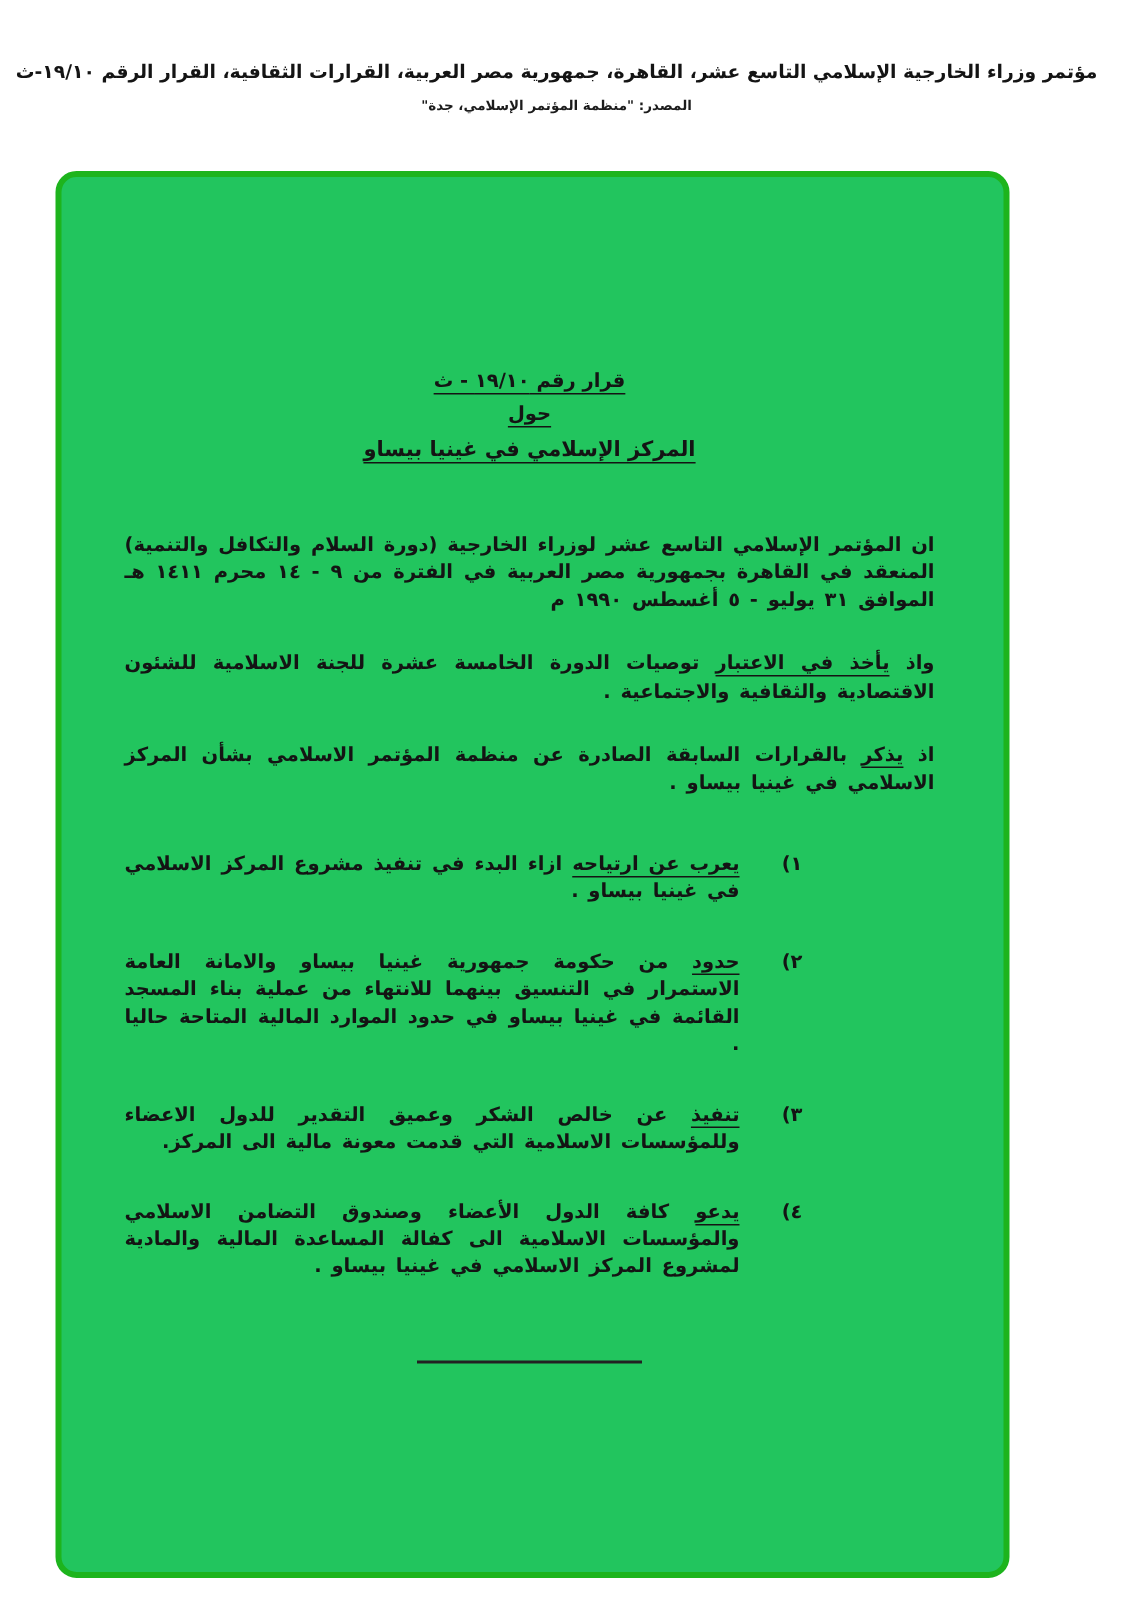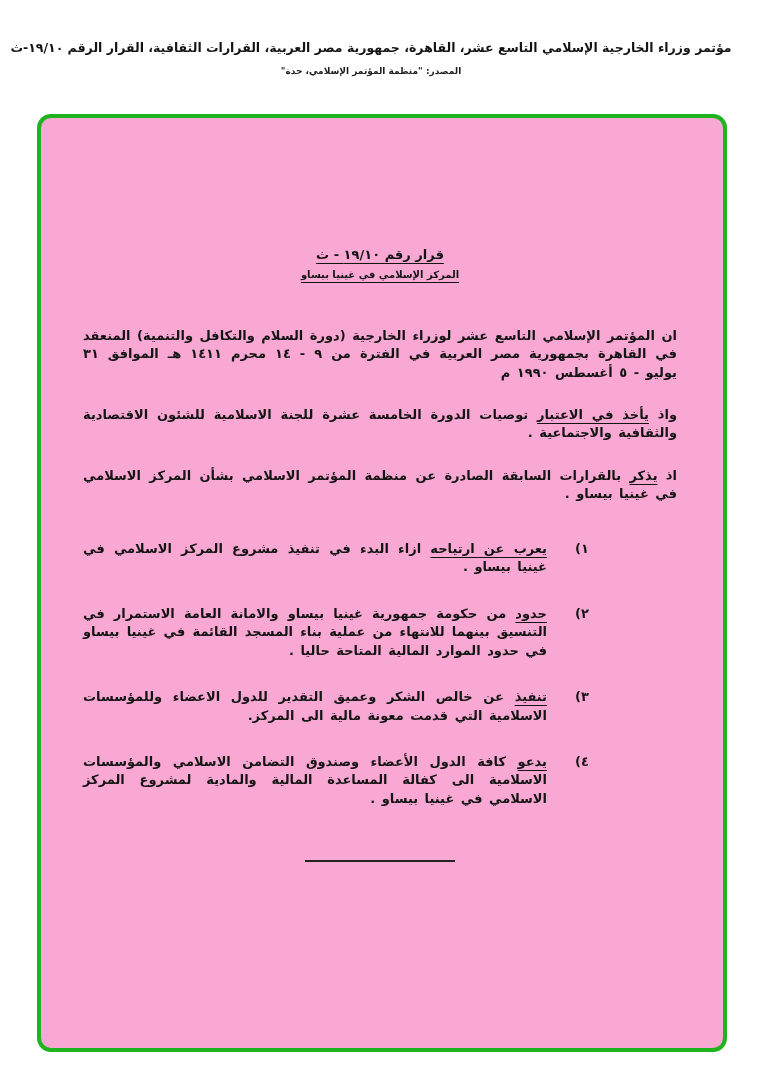--- a/index.html
+++ b/index.html
@@ -14,38 +14,38 @@
 
   
   .doc-header { position:absolute; top:40px; left:0; right:16px; text-align:center; }
   .doc-header .h1 { font-size:12.5px; font-weight:700; letter-spacing:0; }
   .doc-header .h2 { font-size:9px; font-weight:700; margin-top:11px; color:#1c1c1c; }
 
   
   .frame {
     position:absolute;
     top:114px; left:37px;
-    width:690px; height:938px;
+    width:636px; height:938px;
     border:4px solid #1db41d;
     border-radius:14px;
-    background:#f9a8d4;
+    background:#22c55e;
   }
 
   .content {
     padding:128px 46px 0 42px;
     font-size:13px;
     line-height:1.42;
     font-weight:700;
   }
 
   
   .title-block { text-align:center; margin-bottom:44px; }
   .title-block .tline { margin-bottom:4px; }
   .u { text-decoration:underline; text-underline-offset:4px; }
-  .title-block .topic-line { font-size:10px; }
+  .title-block .topic-line { font-size:14px; }
 
   
   .para {
     text-align:justify;
     margin-bottom:24px;
     word-spacing:2px;
     margin-top:12px;
   }
 
   
@@ -68,20 +68,21 @@
 <header class="doc-header">
   <div class="h1">مؤتمر وزراء الخارجية الإسلامي التاسع عشر، القاهرة، جمهورية مصر العربية، القرارات الثقافية، القرار الرقم ١٩/١٠-ث</div>
   <div class="h2">المصدر:  "منظمة المؤتمر الإسلامي، جدة"</div>
 </header>
 
 <div class="frame">
   <div class="content">
 
     <div class="title-block">
       <div class="tline"><span class="u">قرار رقم ١٩/١٠ - ث</span></div>
+      <div class="tline"><span class="u">حول</span></div>
       <div class="tline topic-line"><span class="u">المركز الإسلامي في غينيا بيساو</span></div>
     </div>
 
     <p class="para"><span>ان المؤتمر الإسلامي التاسع عشر لوزراء الخارجية (دورة السلام والتكافل والتنمية) المنعقد في القاهرة بجمهورية مصر العربية في الفترة من ٩ - ١٤ محرم ١٤١١ هـ الموافق ٣١ يوليو - ٥ أغسطس ١٩٩٠ م</span></p>
 
     <p class="para"><span>واذ </span><span class="u">يأخذ في الاعتبار</span><span> توصيات الدورة الخامسة عشرة للجنة الاسلامية للشئون الاقتصادية والثقافية والاجتماعية .</span></p>
 
     <p class="para"><span>اذ </span><span class="u">يذكر</span><span> بالقرارات السابقة الصادرة عن منظمة المؤتمر الاسلامي بشأن المركز الاسلامي في غينيا بيساو .</span></p>
 
 

